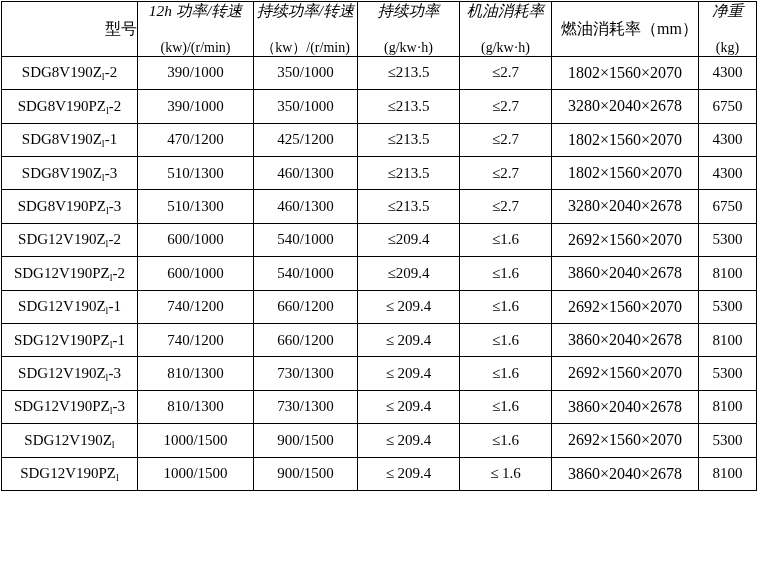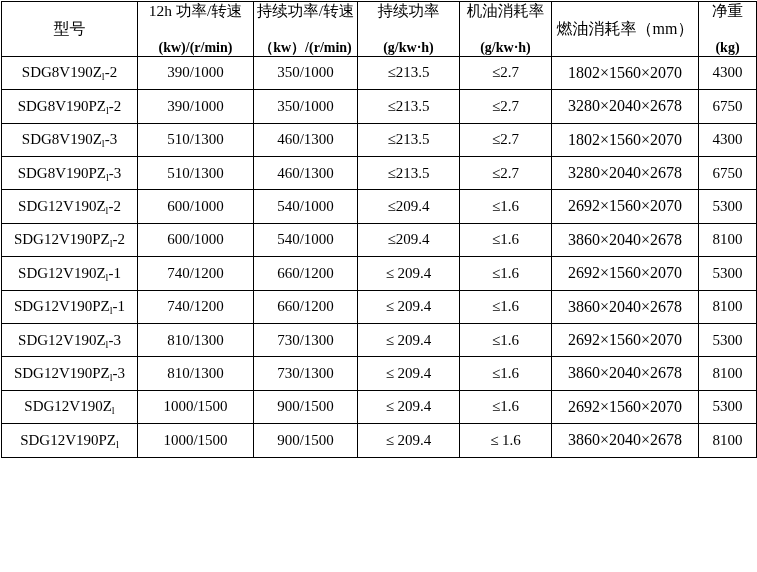--- a/index.html
+++ b/index.html
@@ -29,29 +29,30 @@
     padding: 0;
     line-height: 1.15;
   }
   thead th {
     height: 52px;
     font-size: 15px;
   }
   thead th .hdr-line1 {
     display: block;
     font-size: 15.5px;
+    font-style: italic;
   }
   thead th .hdr-line2 {
     display: block;
     font-size: 14px;
     margin-top: 20px;
-    font-weight: bold;
   }
   thead th.single {
     font-size: 16px;
+    text-align: right;
   }
   tbody td {
     height: 32.4px;
     font-size: 15px;
   }
   td.model {
     font-size: 15px;
   }
   td.dims {
     font-size: 16px;
@@ -123,20 +124,29 @@
       <tr>
         <td class="model"><span>SDG8V190PZ</span><sub>l</sub><span>-2</span></td>
         <td>390/1000</td>
         <td>350/1000</td>
         <td>≤213.5</td>
         <td>≤2.7</td>
         <td class="dims">3280×2040×2678</td>
         <td>6750</td>
       </tr>
       <tr>
+        <td class="model"><span>SDG8V190Z</span><sub>l</sub><span>-1</span></td>
+        <td>470/1200</td>
+        <td>425/1200</td>
+        <td>≤213.5</td>
+        <td>≤2.7</td>
+        <td class="dims">1802×1560×2070</td>
+        <td>4300</td>
+      </tr>
+      <tr>
         <td class="model"><span>SDG8V190Z</span><sub>l</sub><span>-3</span></td>
         <td>510/1300</td>
         <td>460/1300</td>
         <td>≤213.5</td>
         <td>≤2.7</td>
         <td class="dims">1802×1560×2070</td>
         <td>4300</td>
       </tr>
       <tr>
         <td class="model"><span>SDG8V190PZ</span><sub>l</sub><span>-3</span></td>

